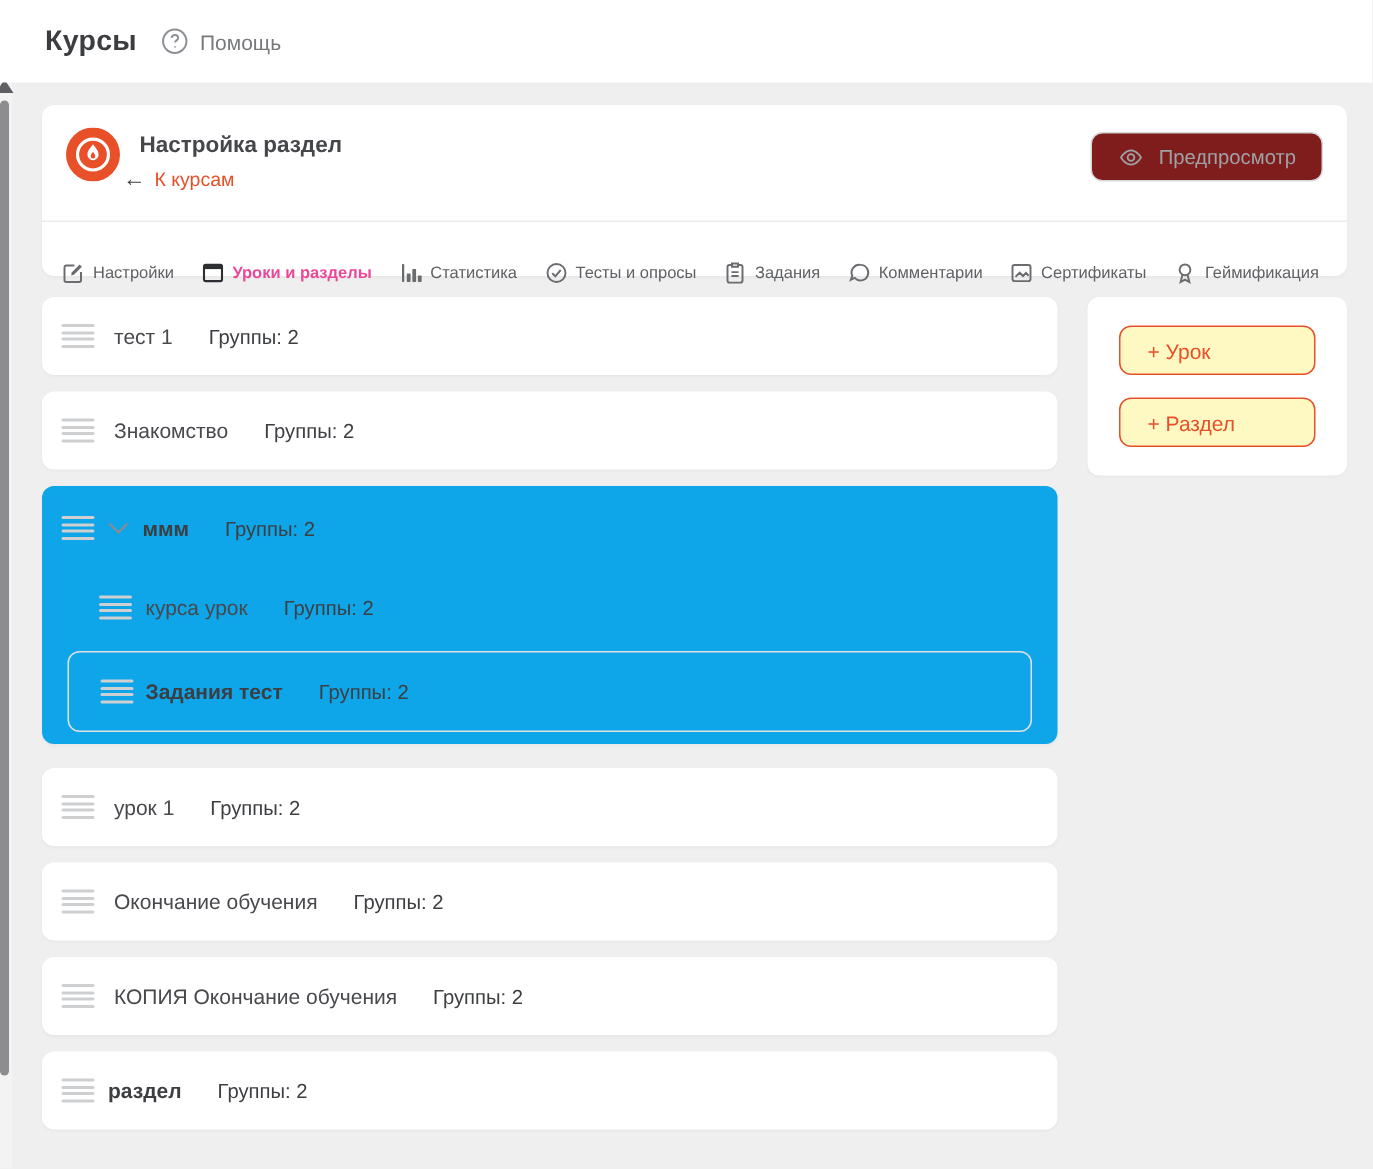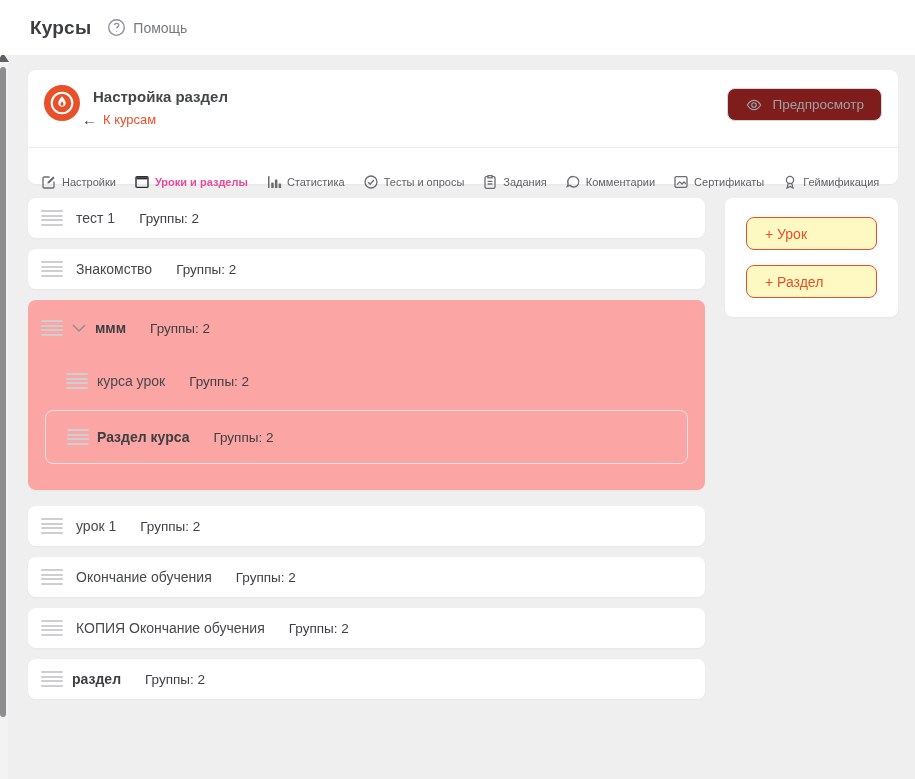--- a/index.html
+++ b/index.html
@@ -35,30 +35,30 @@
     padding:0 17px; cursor:pointer; font-family:inherit; }
   .tabsbar { border-top:1px solid #ececee; height:37px; display:flex; align-items:center; padding:0 13px; gap:18px; }
   .tab { display:flex; align-items:center; gap:5px; font-size:11px; color:#5f6164; cursor:pointer; white-space:nowrap;margin-top:31px; }
   .tab svg { color:#6a6c70; }
   .tab.active { color:#ec4899; font-weight:700; }
   .tab.active svg { color:#2c2e31; }
   
   .main { display:flex; align-items:flex-start; margin-top:14px; gap:20px; }
   .rows-col { width:677px; }
   
-  .row { height:40px; background:#fff; border-radius:8px; box-shadow:0 1px 2px rgba(40,40,40,.04);
+  .row { height:52px; background:#fff; border-radius:8px; box-shadow:0 1px 2px rgba(40,40,40,.04);
     display:flex; align-items:center; padding:0 16px 0 13px; margin-bottom:11px; cursor:pointer; }
   .handle { display:flex; flex-direction:column; gap:2.5px; flex:0 0 22px; cursor:grab; }
   .handle i { display:block; width:22px; height:2.2px; background:#cdcfd1; border-radius:1px; }
   .row-title { margin-left:13px; font-size:14px; color:#47494d; }
   .row-title.bold { font-weight:700; color:#3c3e41; margin-left:9px; }
   .groups-label { margin-left:24px; font-size:13.5px; font-weight:500; color:#3d3f42; }
   
-  .group { background:#fca5a5; border-radius:8px; box-shadow:0 1px 2px rgba(40,40,40,.04);
-    margin-bottom:16px; padding-bottom:26px; }
+  .group { background:#0ea5e9; border-radius:8px; box-shadow:0 1px 2px rgba(40,40,40,.04);
+    margin-bottom:16px; padding-bottom:8px; }
   .group-head { height:56px; display:flex; align-items:center; padding:0 16px 0 13px; cursor:pointer; }
   .chevron { margin-left:9px; display:flex; align-items:center; cursor:pointer; }
   .group-title { margin-left:9px; font-size:14px; font-weight:700; color:#3c3e41; }
   .subrow { height:50px; display:flex; align-items:center; padding-left:38px; cursor:pointer; }
   .subrow .row-title { margin-left:9px; }
   .subbox { margin:4px 17px 0 17px; height:54px; border:1px solid #e1e2e4; border-radius:8px;
     display:flex; align-items:center; padding-left:21px; cursor:pointer; }
   .subbox .row-title { margin-left:8px; }
   
   .sidebar { width:173px; padding:19px 21px; }
@@ -248,21 +248,21 @@
           <span class="row-title">курса урок</span>
           <span class="groups-label">Группы: 2</span>
         </div>
         <div class="subbox">
           <span class="handle">
               <i></i>
               <i></i>
               <i></i>
               <i></i>
             </span>
-          <span class="row-title bold">Раздел курса</span>
+          <span class="row-title bold">Задания тест</span>
           <span class="groups-label">Группы: 2</span>
         </div>
       </div>
 
       <div class="row">
         <span class="handle">
             <i></i>
             <i></i>
             <i></i>
             <i></i>

